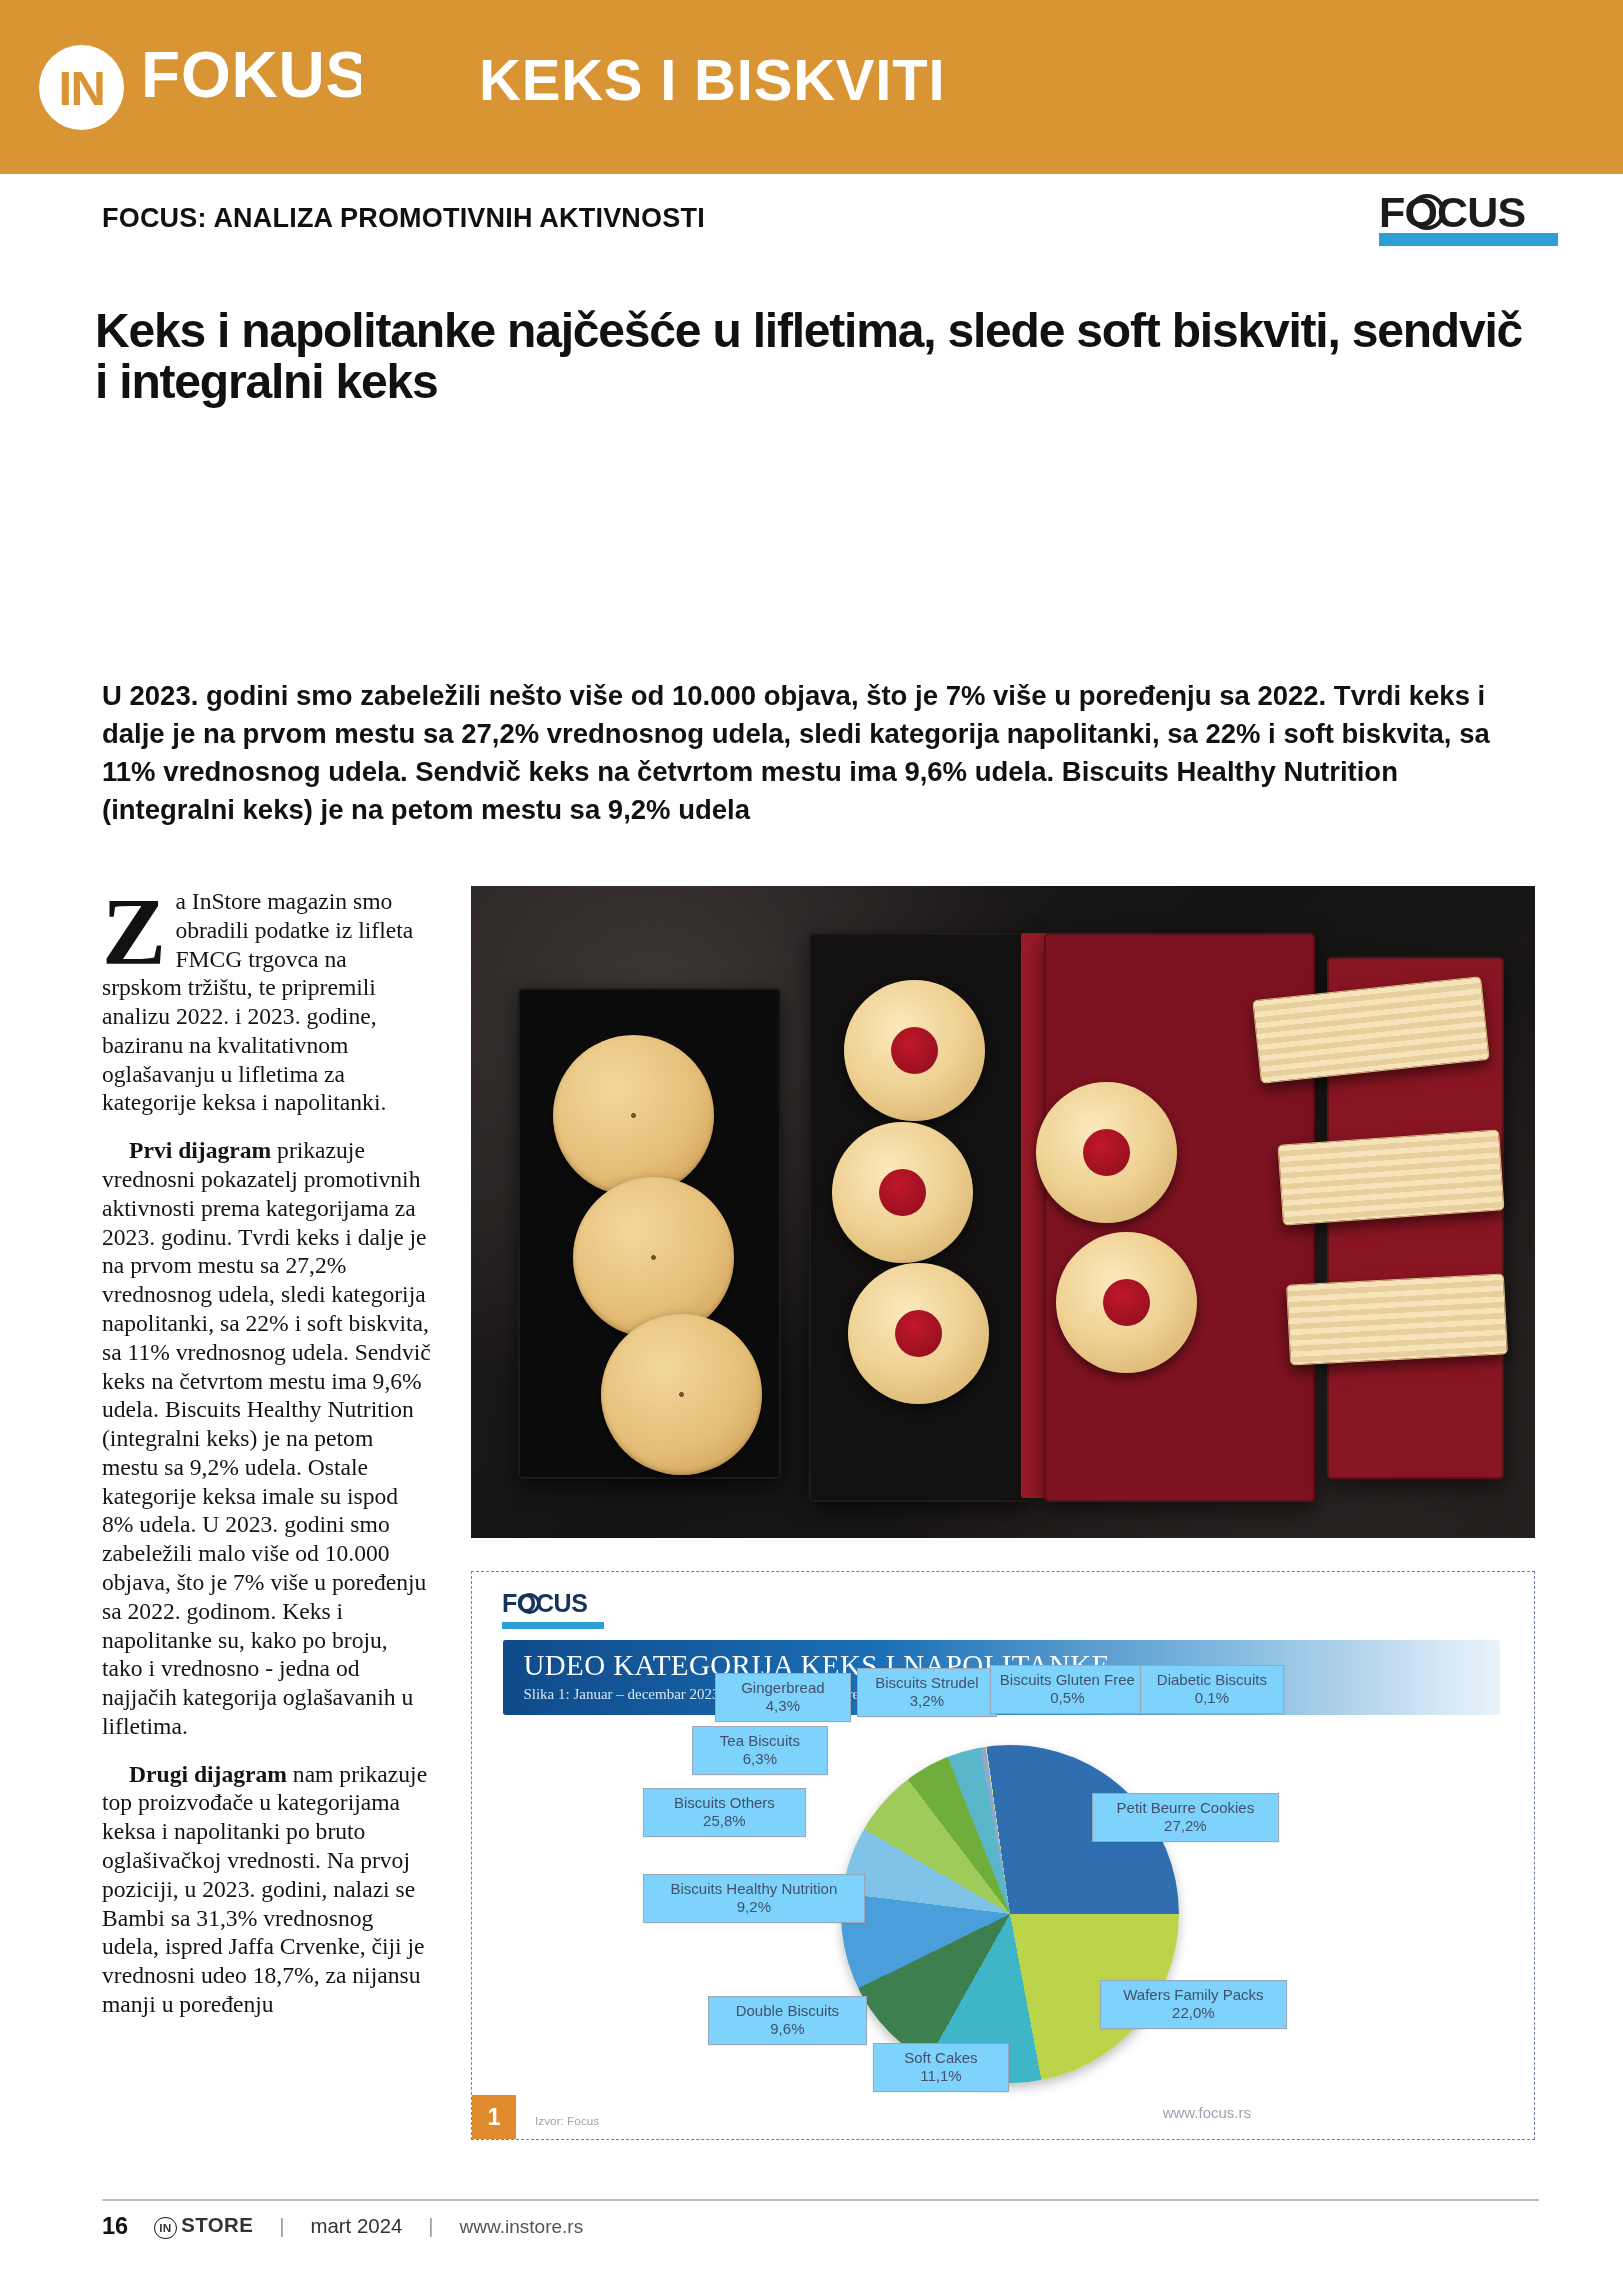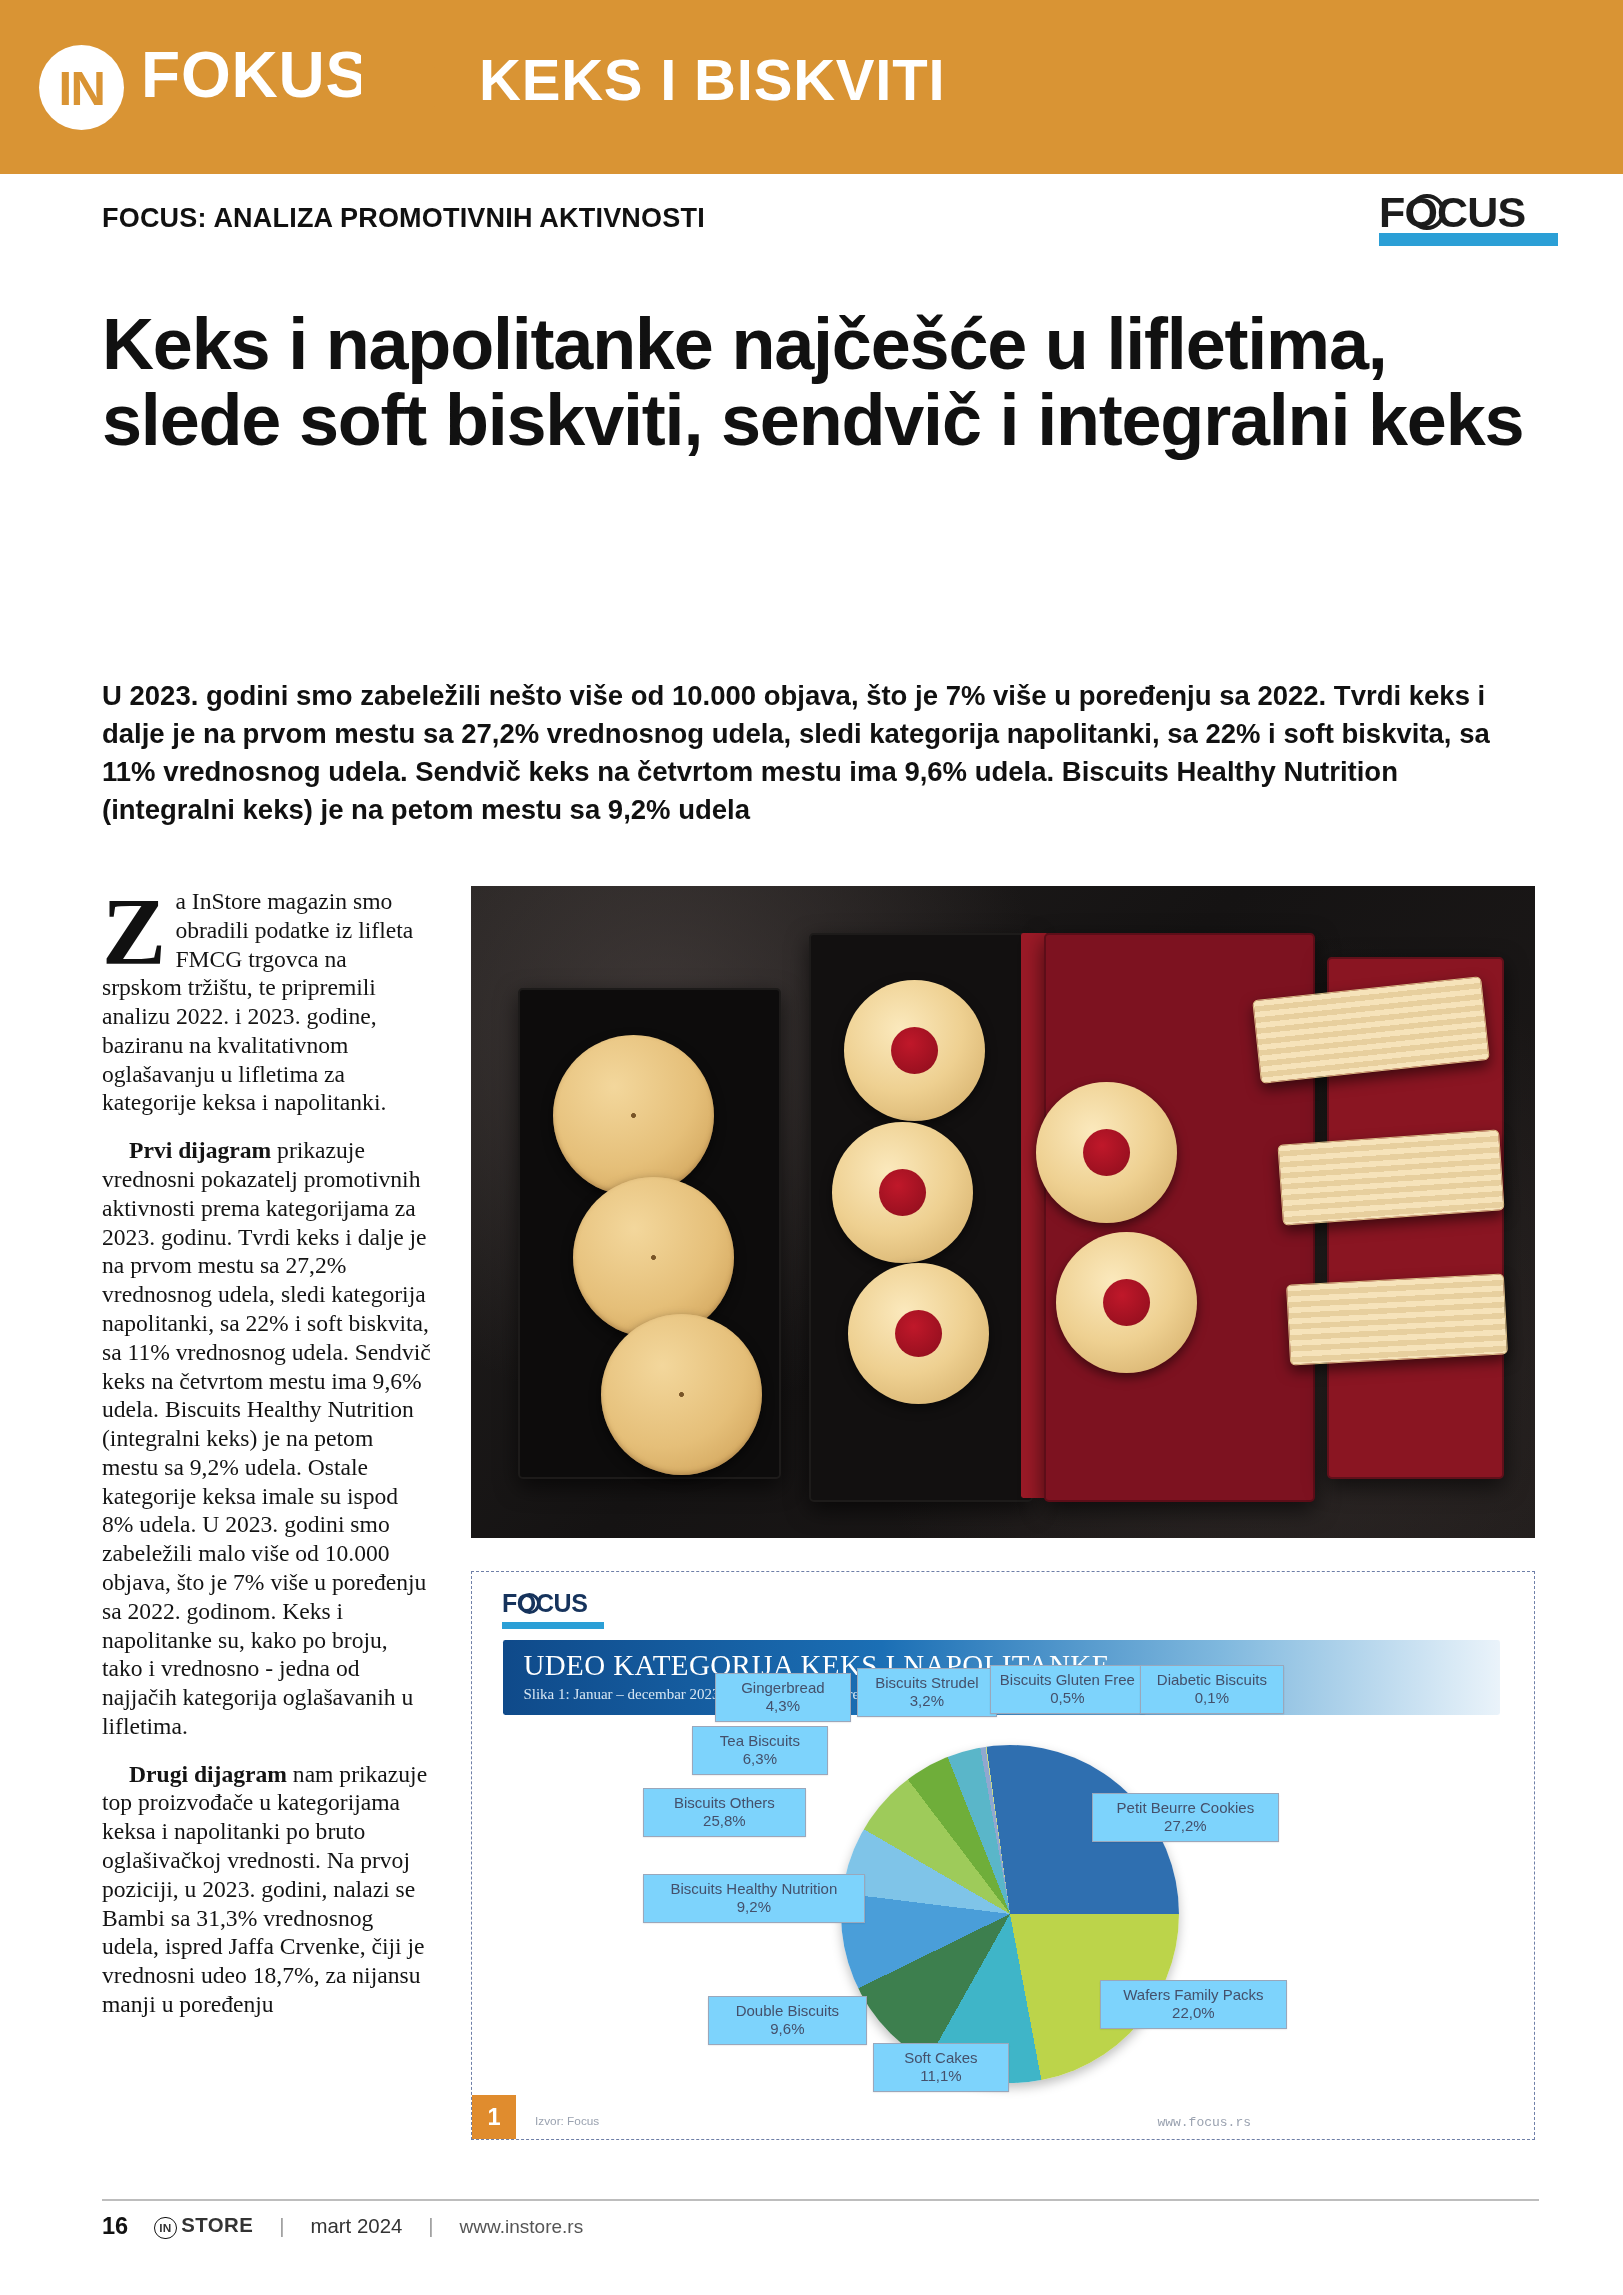--- a/index.html
+++ b/index.html
@@ -117,24 +117,24 @@
   .focus-logo .fl-bar {
     position: absolute;
     left: 0; bottom: 3.1px;
     width: 179px; height: 12.6px;
     background: #2b9fd6;
   }
 
   
   .headline {
     position: absolute;
-    left: 102px;
+    left: 95px;
     top: 306px;
     width: 1437px;
-    font-size: 72px;
+    font-size: 48px;
     line-height: 1.06;
     font-weight: bold;
     color: #111111;
     letter-spacing: -1.2px;
   }
 
   
   .lead {
     position: absolute;
     left: 102px;
@@ -334,24 +334,23 @@
     justify-content: center;
   }
   .chart-footer-left {
     position: absolute;
     left: 63px; bottom: 11px;
     font-size: 11.8px;
     color: #9aa2b0;
   }
   .chart-footer-right {
     position: absolute;
-    right: 283px; bottom: 9px;
-    font-size: 13px;
+    right: 283px; bottom: 18px;
+    font-size: 15px;
     color: #9aa2b0;
-    font-family: Liberation Mono, monospace;
   }
 
   
   .footer-rule {
     position: absolute;
     left: 102px;
     top: 2199px;
     width: 1437px;
     height: 1.6px;
     background: #bdbdbd;

